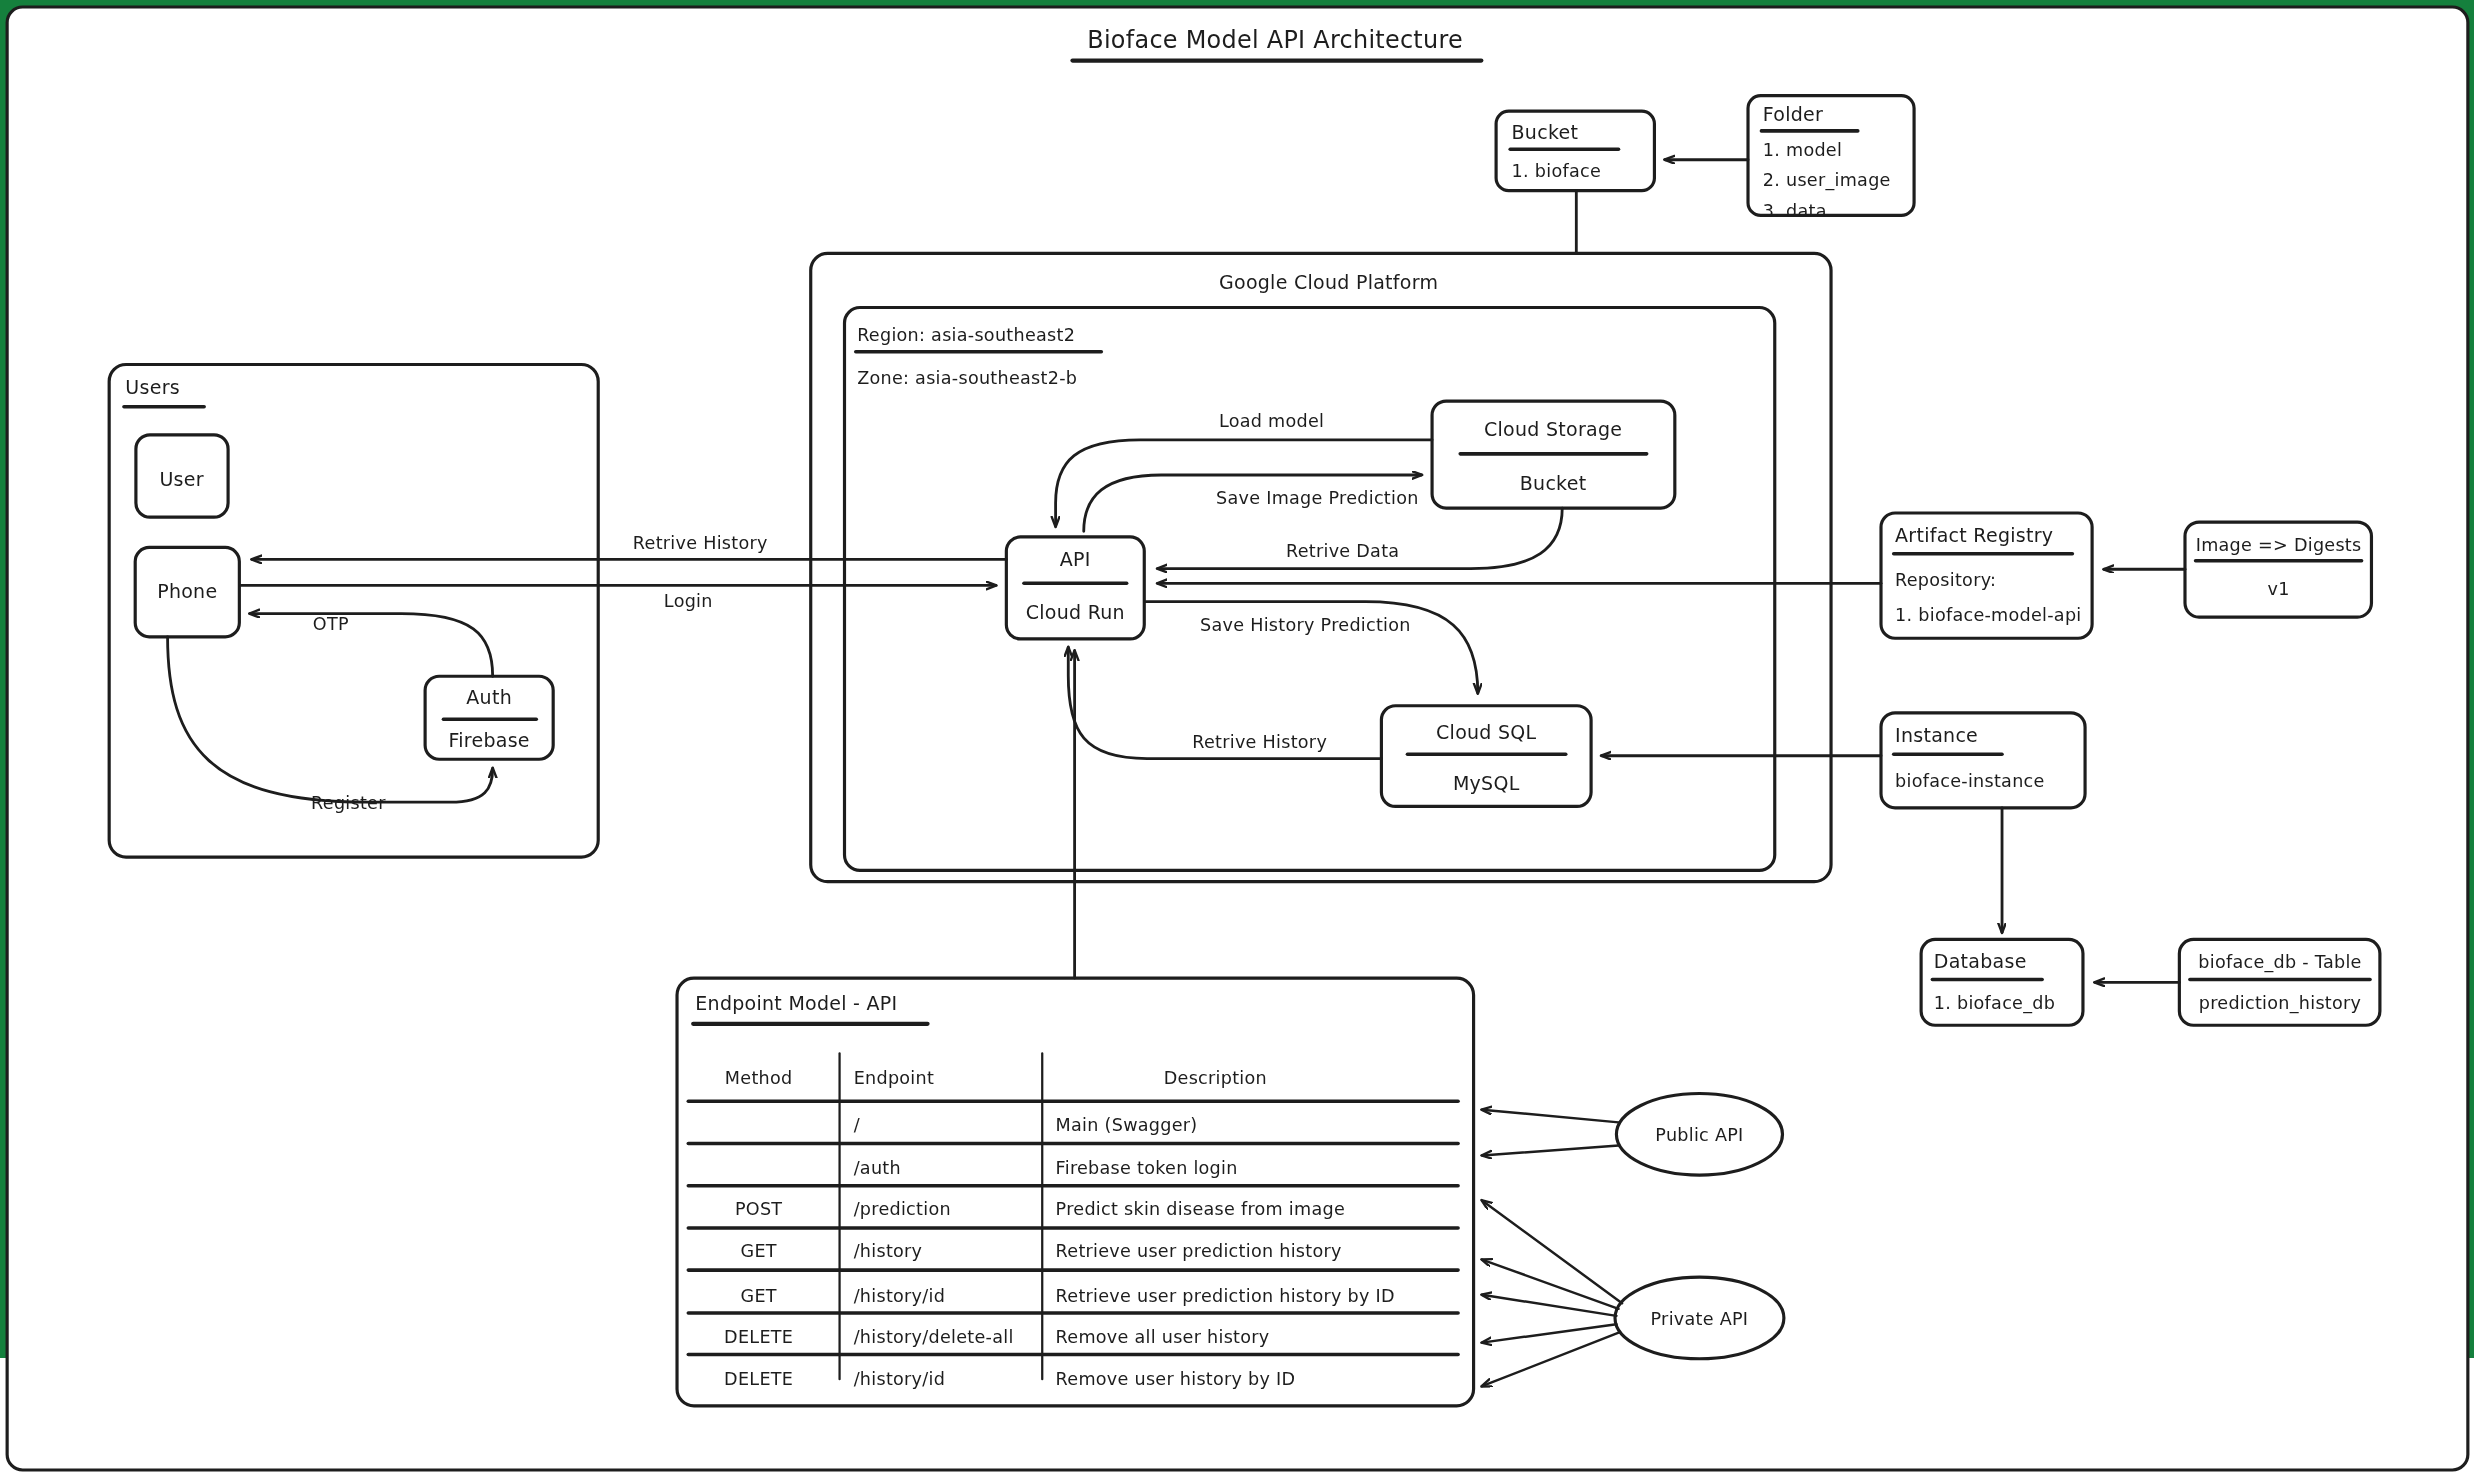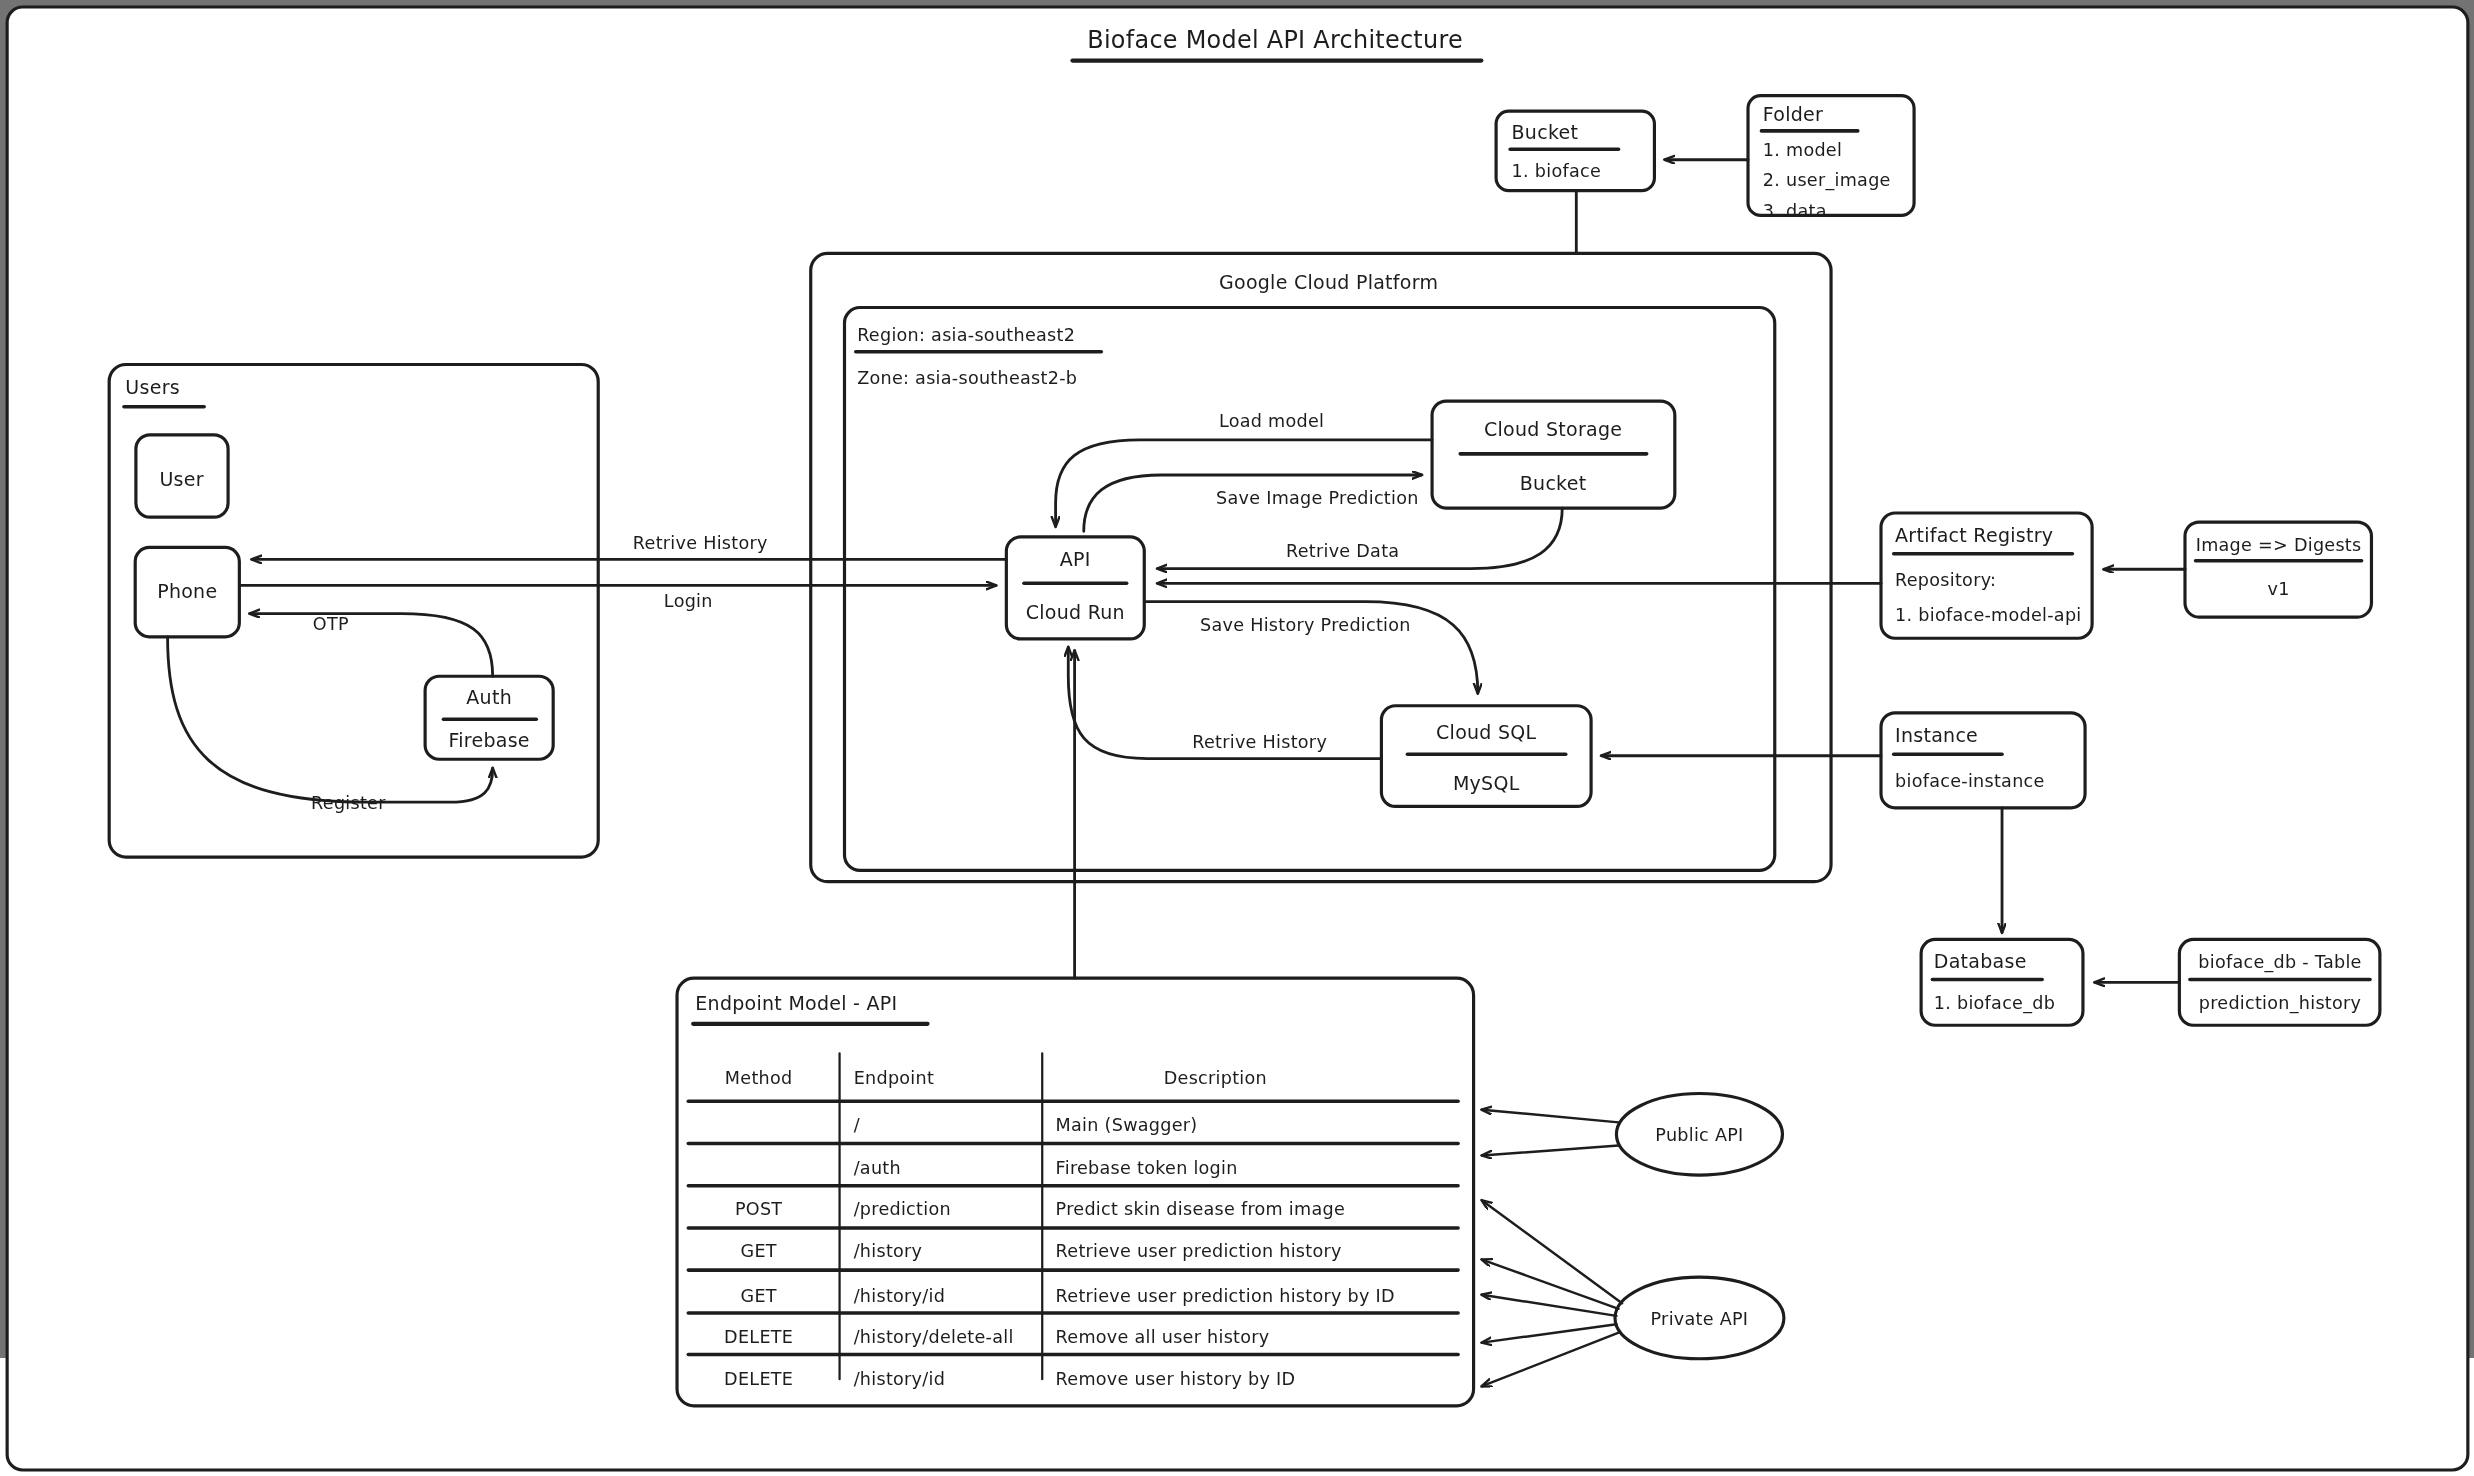--- a/index.html
+++ b/index.html
@@ -1,18 +1,18 @@
 <!DOCTYPE html>
 <html style="font-size:11.3px"><head>
 <meta charset="utf-8">
 <style>
   html,body{margin:0;padding:0;background:#ffffff;}
   body{width:2475px;height:1477px;overflow:hidden;
        font-family:"DejaVu Sans","Liberation Sans",sans-serif;}
-  #root{position:relative;width:2475px;height:1358px;background:#737373;}
+  #root{position:relative;width:2475px;height:1358px;background:#15803d;}
   svg#canvas{position:absolute;left:0;top:0;width:2475px;height:1477px;}
   .stroke{fill:none;stroke:#1d1d1d;stroke-width:4;stroke-linecap:round;stroke-linejoin:round;}
   .stroke-thin{fill:none;stroke:#1d1d1d;stroke-width:3.5;stroke-linecap:round;}
   .boxfill{fill:#ffffff;stroke:#1d1d1d;stroke-width:4.5;}
   .rulethick{stroke:#1d1d1d;stroke-width:6;stroke-linecap:round;}
   .rulemed{stroke:#1d1d1d;stroke-width:5;stroke-linecap:round;}
   .rulethin{stroke:#1d1d1d;stroke-width:3.2;stroke-linecap:round;}
   text{font-family:"DejaVu Sans","Liberation Sans",sans-serif;fill:#1d1d1d;
        font-size:26px;letter-spacing:0.4px;}
   .t-title{font-size:34px;}

